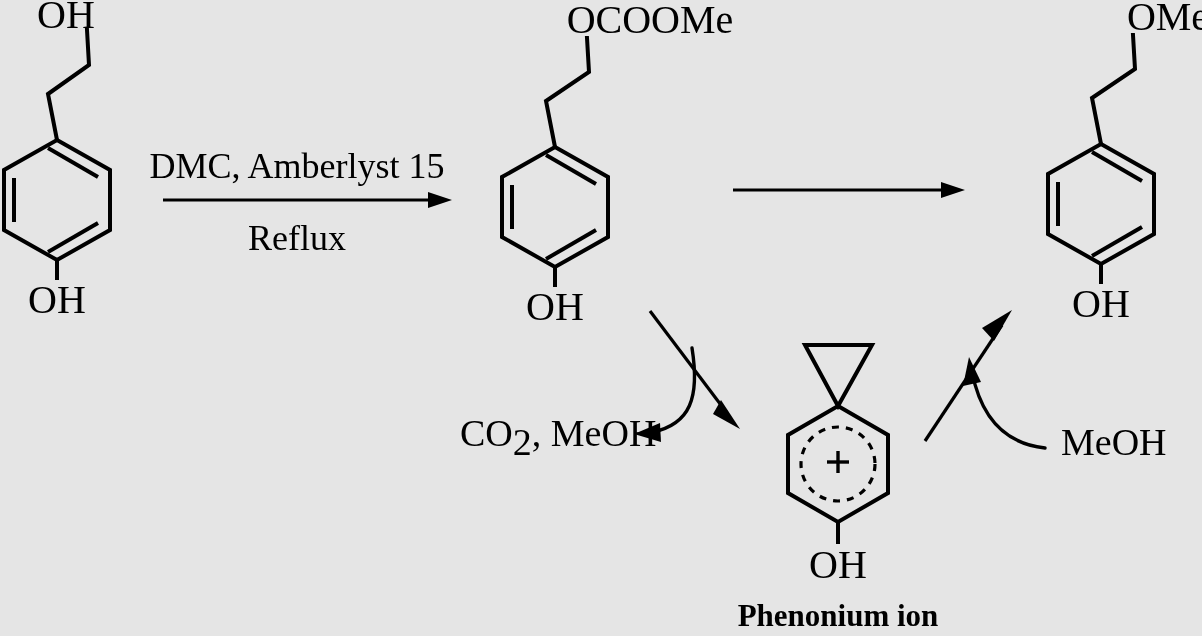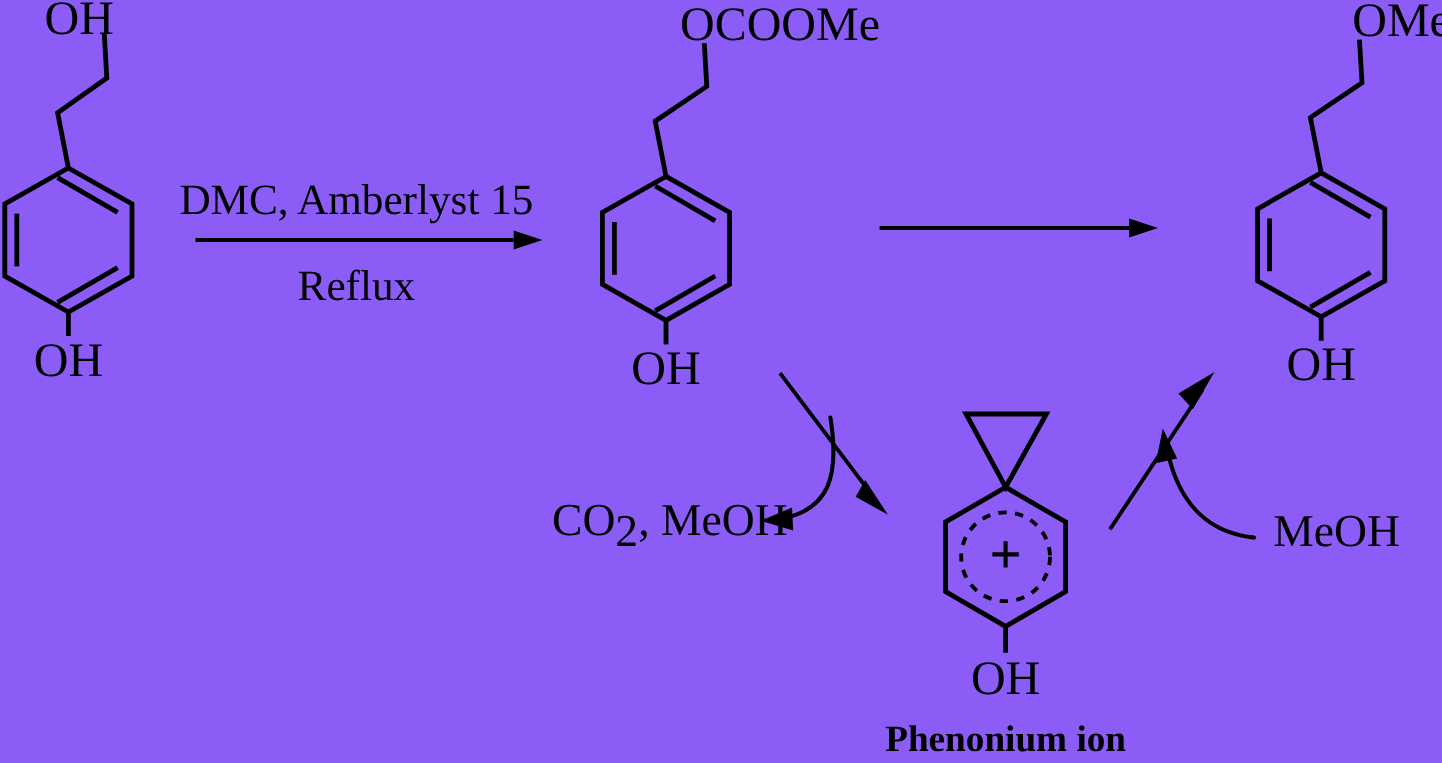--- a/index.html
+++ b/index.html
@@ -7,21 +7,21 @@
     padding: 0;
     background: #ffffff;
   }
   body {
     font-family: "Liberation Serif", serif;
   }
   #scheme-root {
     position: relative;
     width: 1202px;
     height: 636px;
-    background: #8b5cf6;
+    background: #e5e5e5;
     overflow: hidden;
     text-decoration: underline;
   }
   svg#scheme-canvas {
     position: absolute;
     left: 0;
     top: 0;
     width: 1202px;
     height: 636px;
     display: block;

